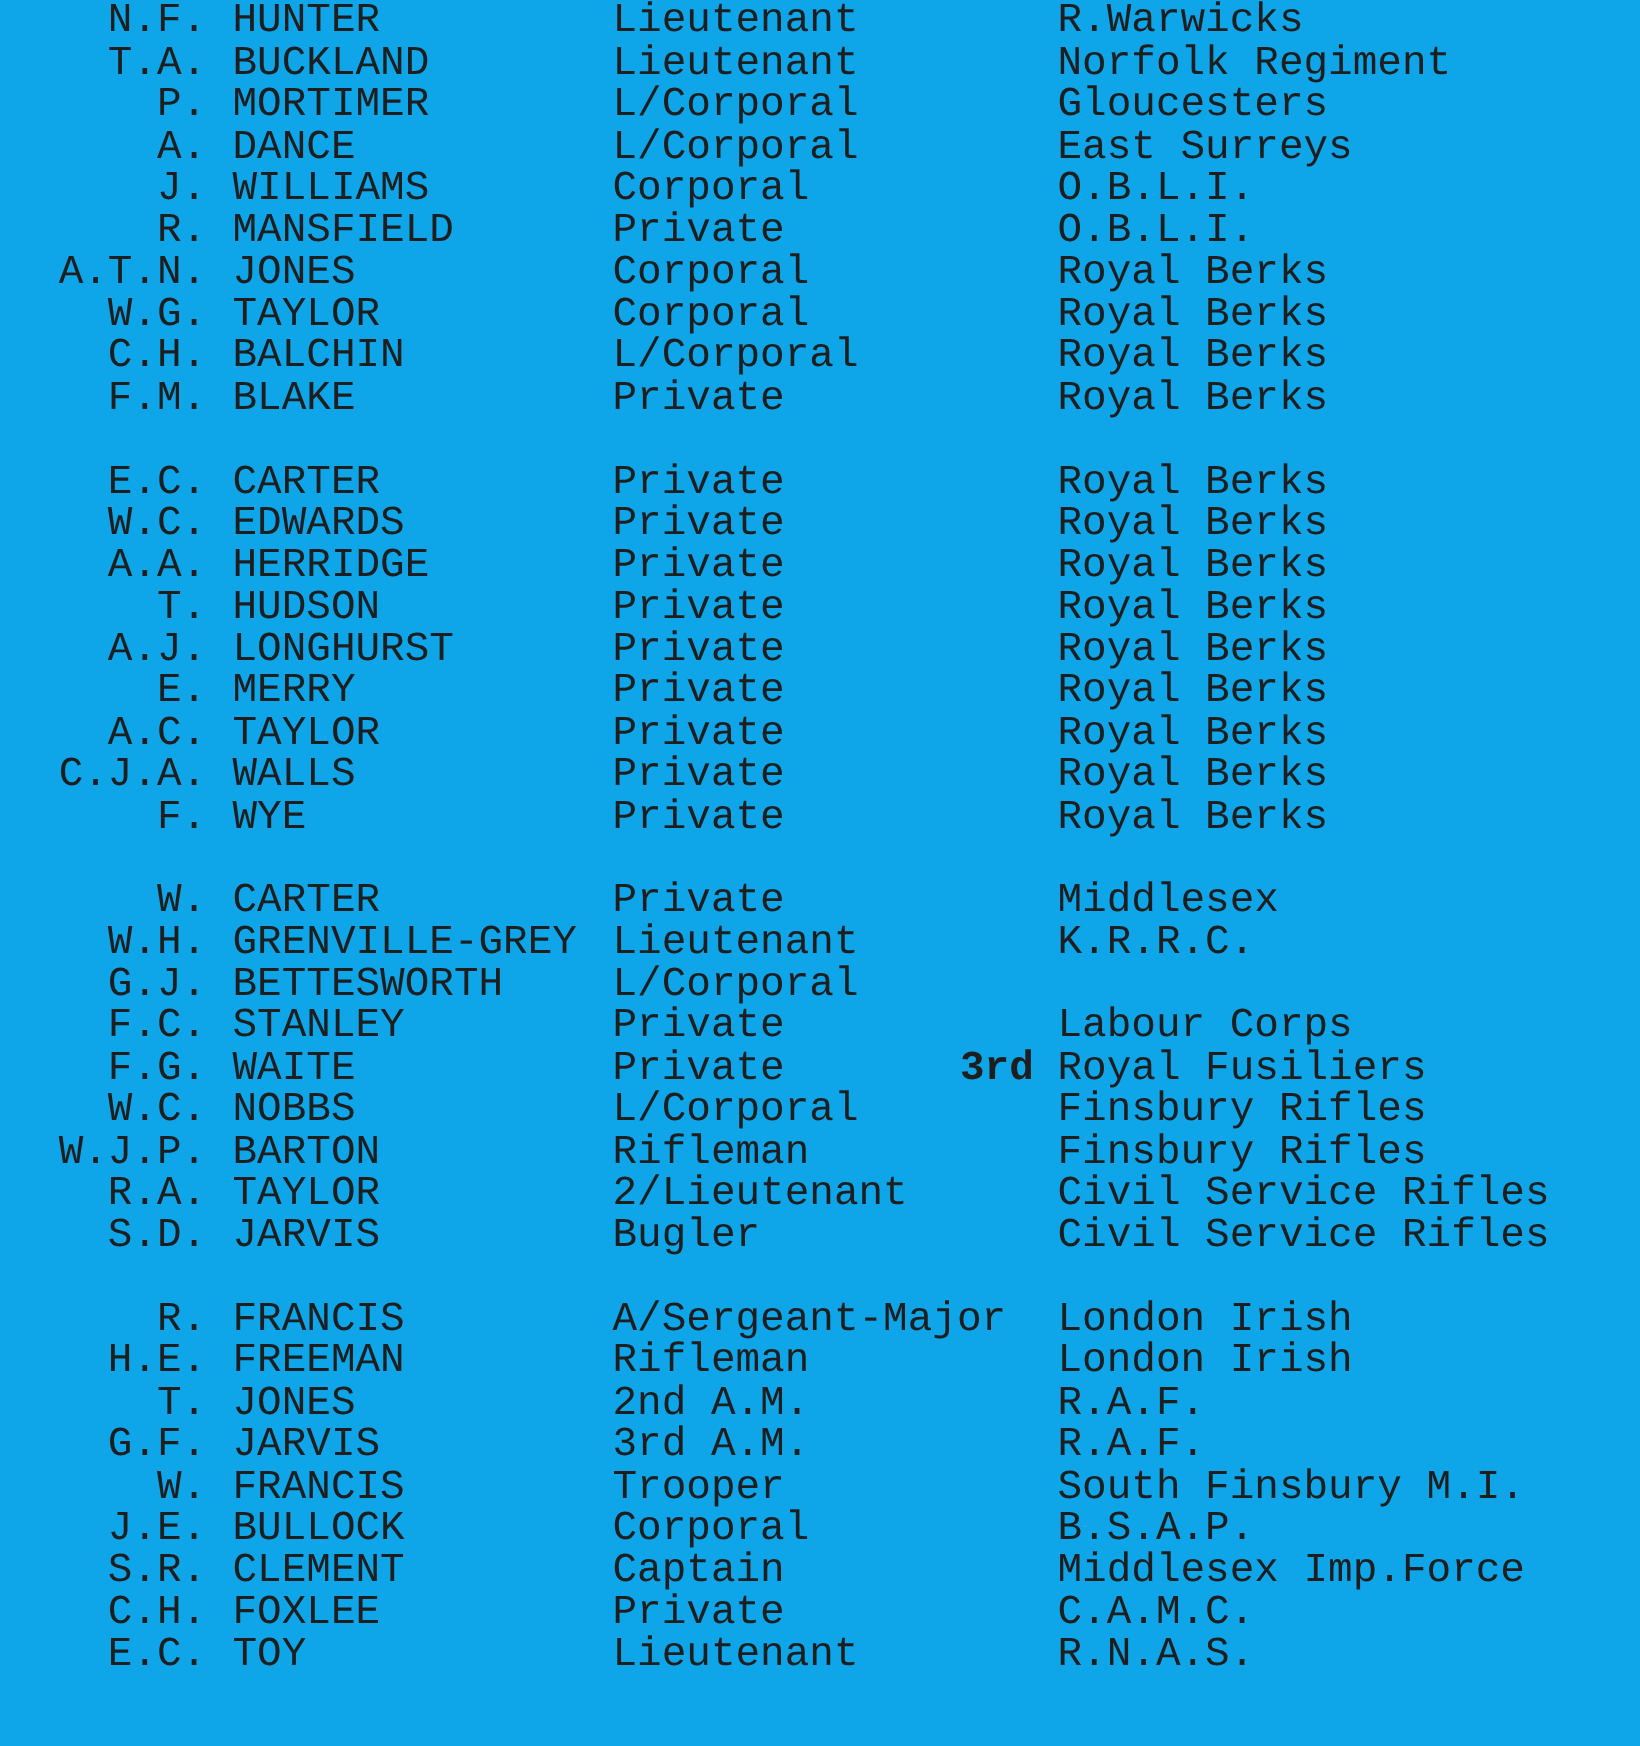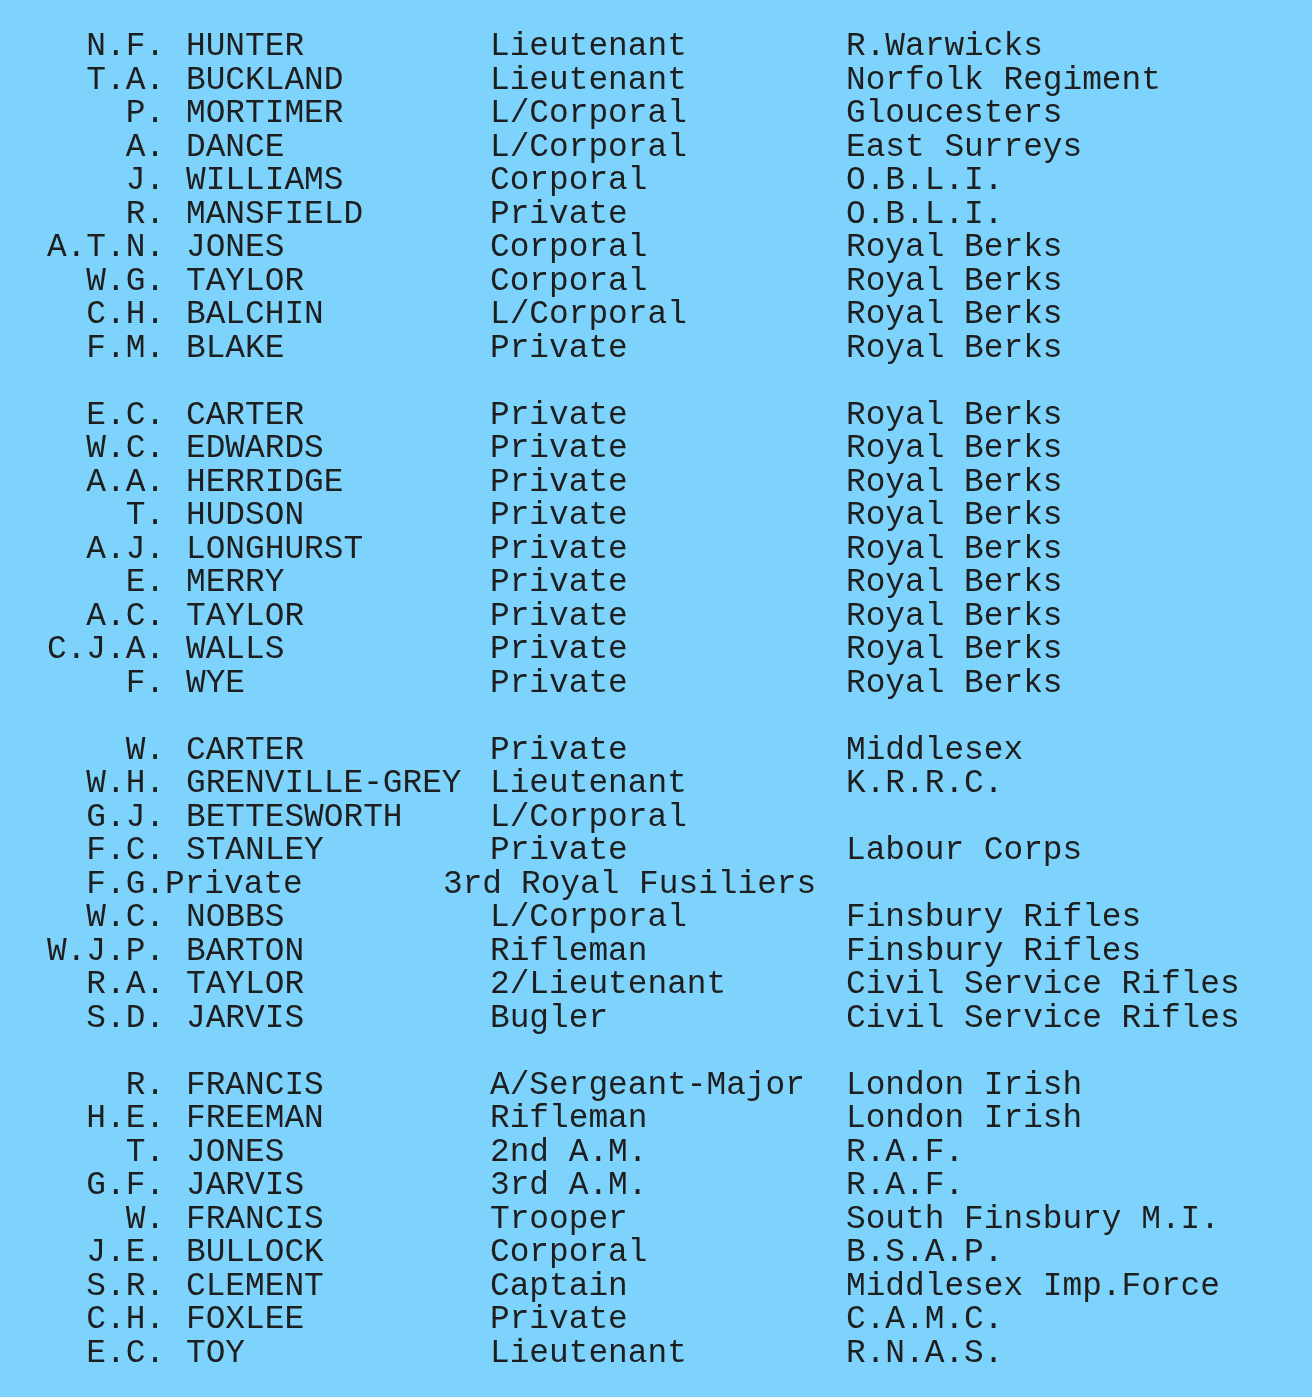--- a/index.html
+++ b/index.html
@@ -5,25 +5,24 @@
   html, body {
     margin: 0;
     padding: 0;
     background: #ffffff;
   }
   .page {
     position: relative;
     width: 1312px;
     height: 1397px;
     box-sizing: border-box;
-    background: #7dd3fc;
+    background: #0ea5e9;
     color: #1e1e1e;
     font-family: "Liberation Mono", "DejaVu Sans Mono", monospace;
     font-size: 32.8px;
-    padding-top: 30px;
     overflow: hidden;
   }
   .roster { width: 100%; }
   .row {
     display: flex;
     height: 33.5px;
     line-height: 33.5px;
     white-space: pre;
     align-items: baseline;
   }
@@ -43,20 +42,21 @@
   }
   .c-rank {
     flex: 0 0 278px;
     width: 278px;
     overflow: visible;
   }
   .c-prefix {
     flex: 0 0 78px;
     width: 78px;
     overflow: visible;
+    font-weight: bold;
   }
   .c-regiment {
     flex: 1 1 auto;
     overflow: visible;
   }
 </style>
 </head>
 <body>
 
 <div class="page">
@@ -243,20 +243,21 @@
   <div class="row">
     <span class="c-init">F.C.</span>
     <span class="c-surname">STANLEY</span>
     <span class="c-rank">Private</span>
     <span class="c-prefix"></span>
     <span class="c-regiment">Labour Corps</span>
   </div>
 
   <div class="row">
     <span class="c-init">F.G.</span>
+    <span class="c-surname">WAITE</span>
     <span class="c-rank">Private</span>
     <span class="c-prefix">3rd</span>
     <span class="c-regiment">Royal Fusiliers</span>
   </div>
 
   <div class="row">
     <span class="c-init">W.C.</span>
     <span class="c-surname">NOBBS</span>
     <span class="c-rank">L/Corporal</span>
     <span class="c-prefix"></span>

